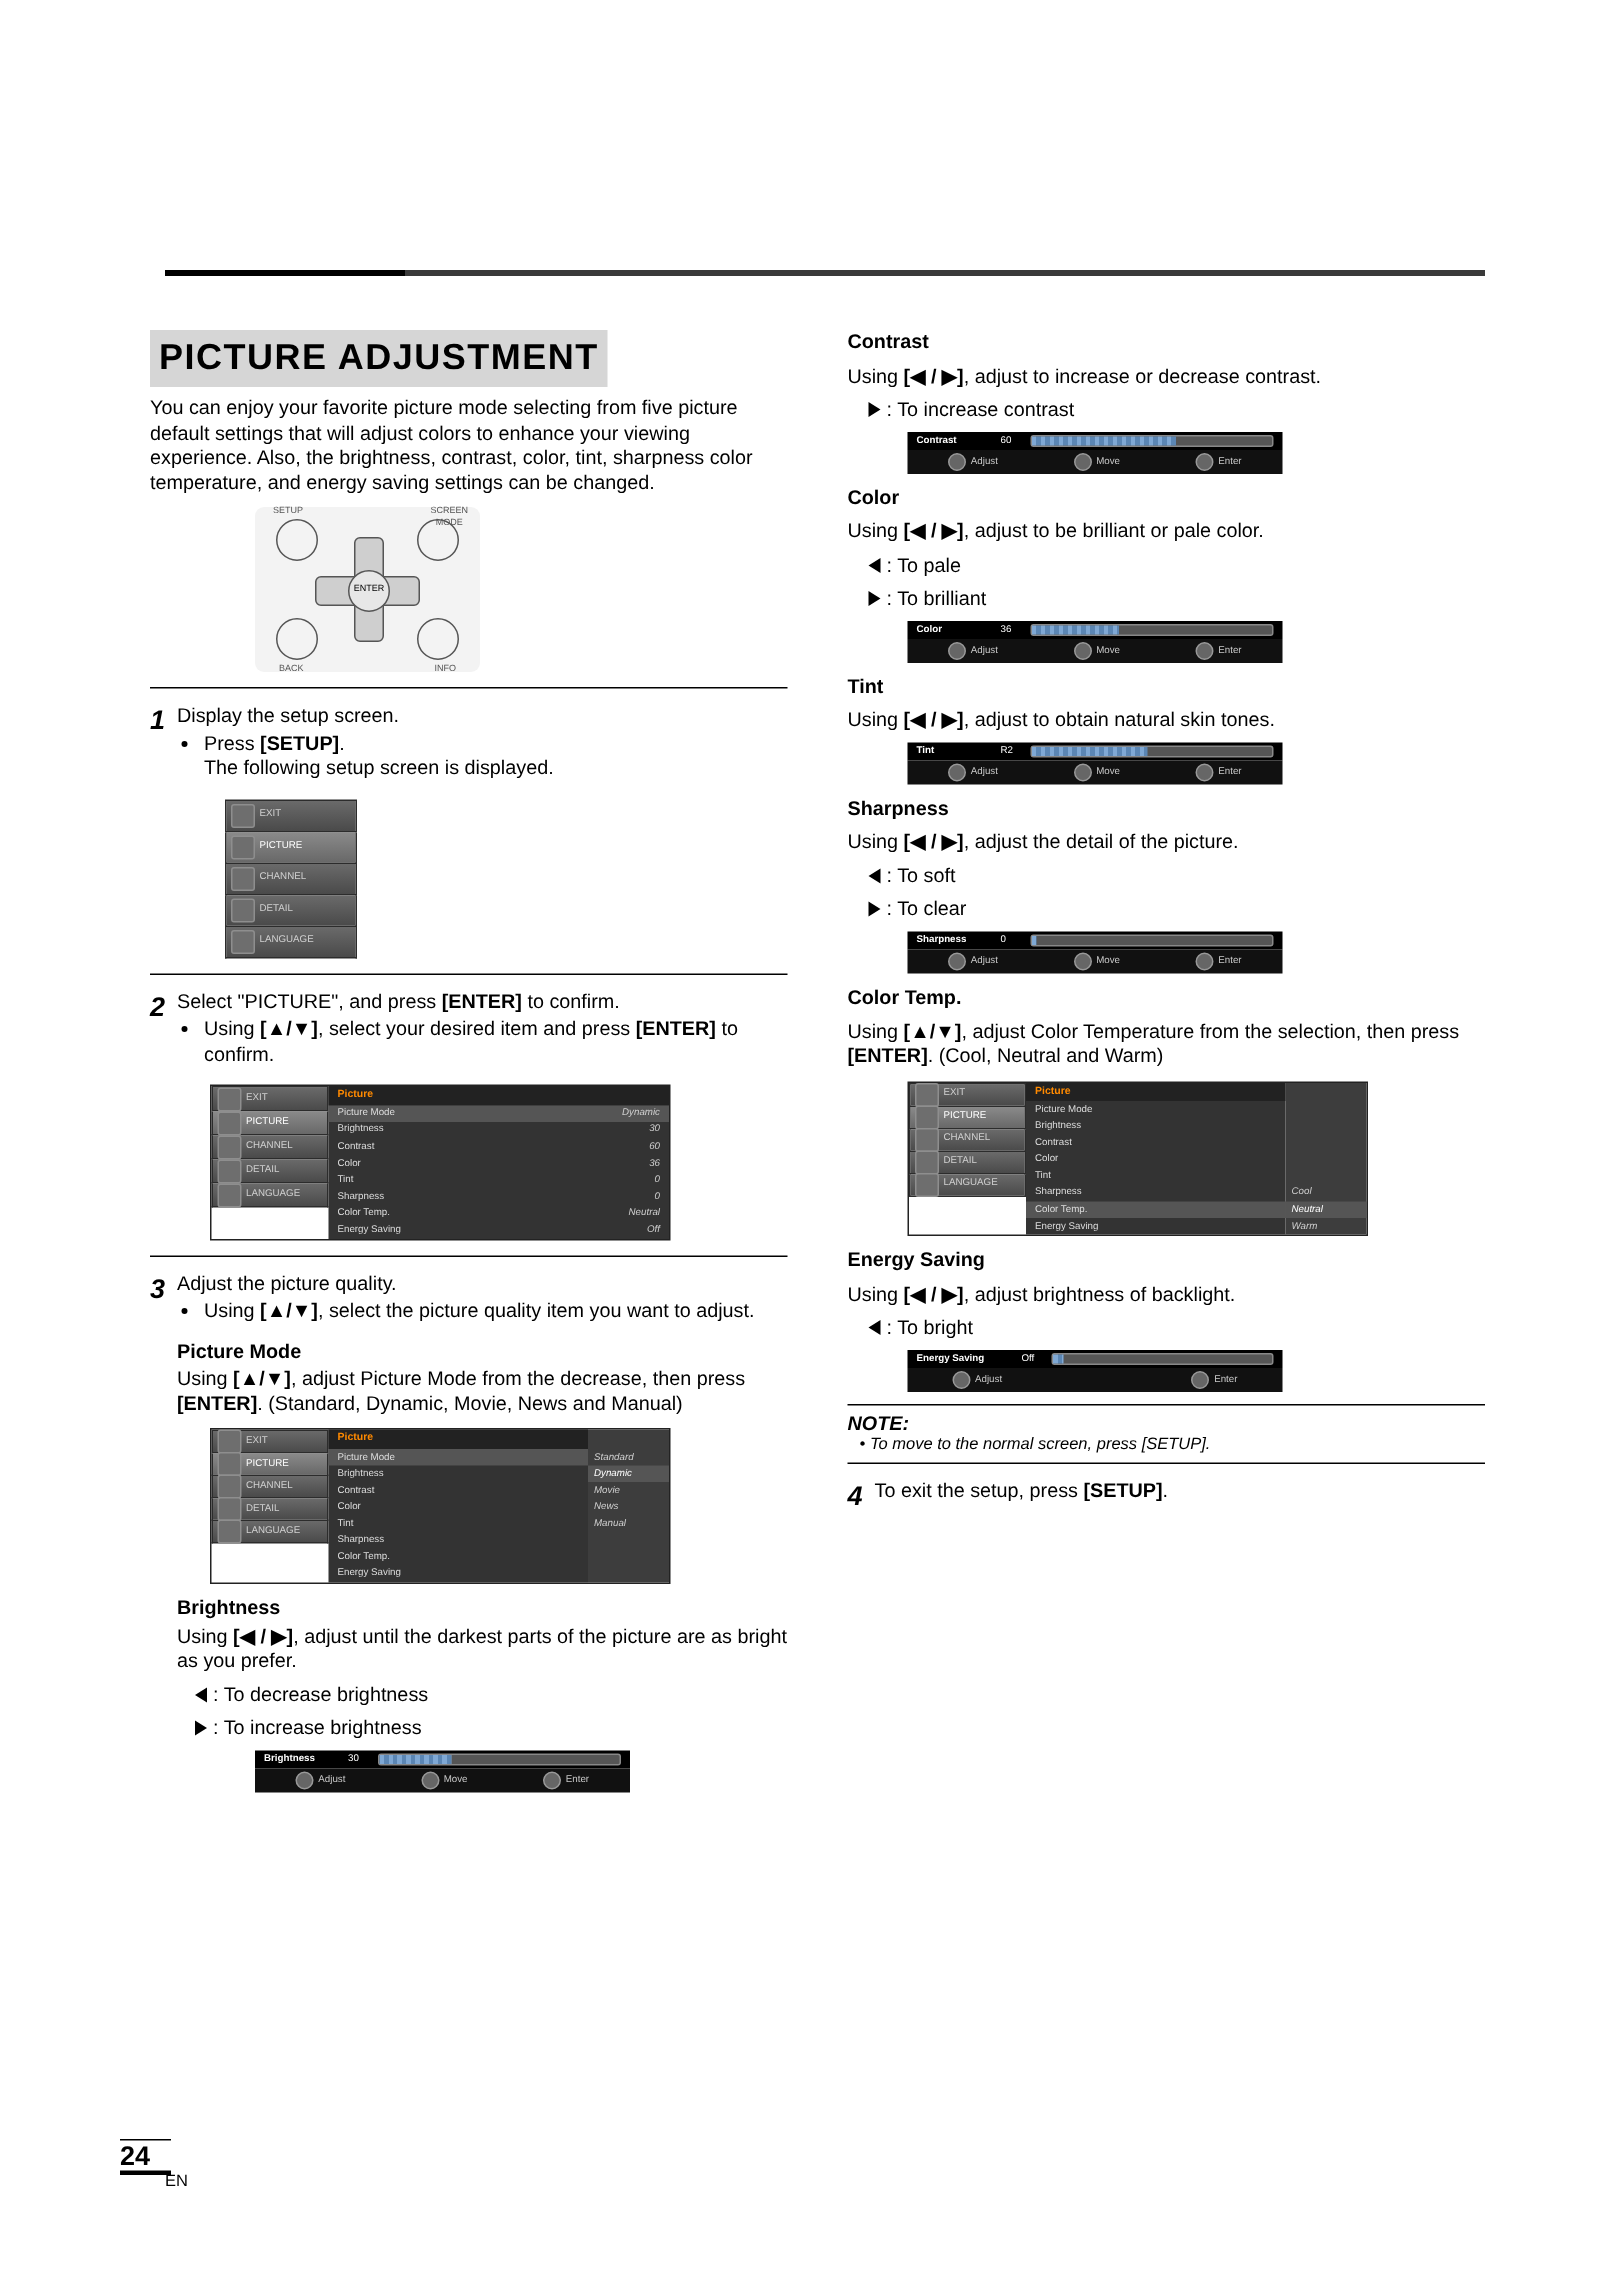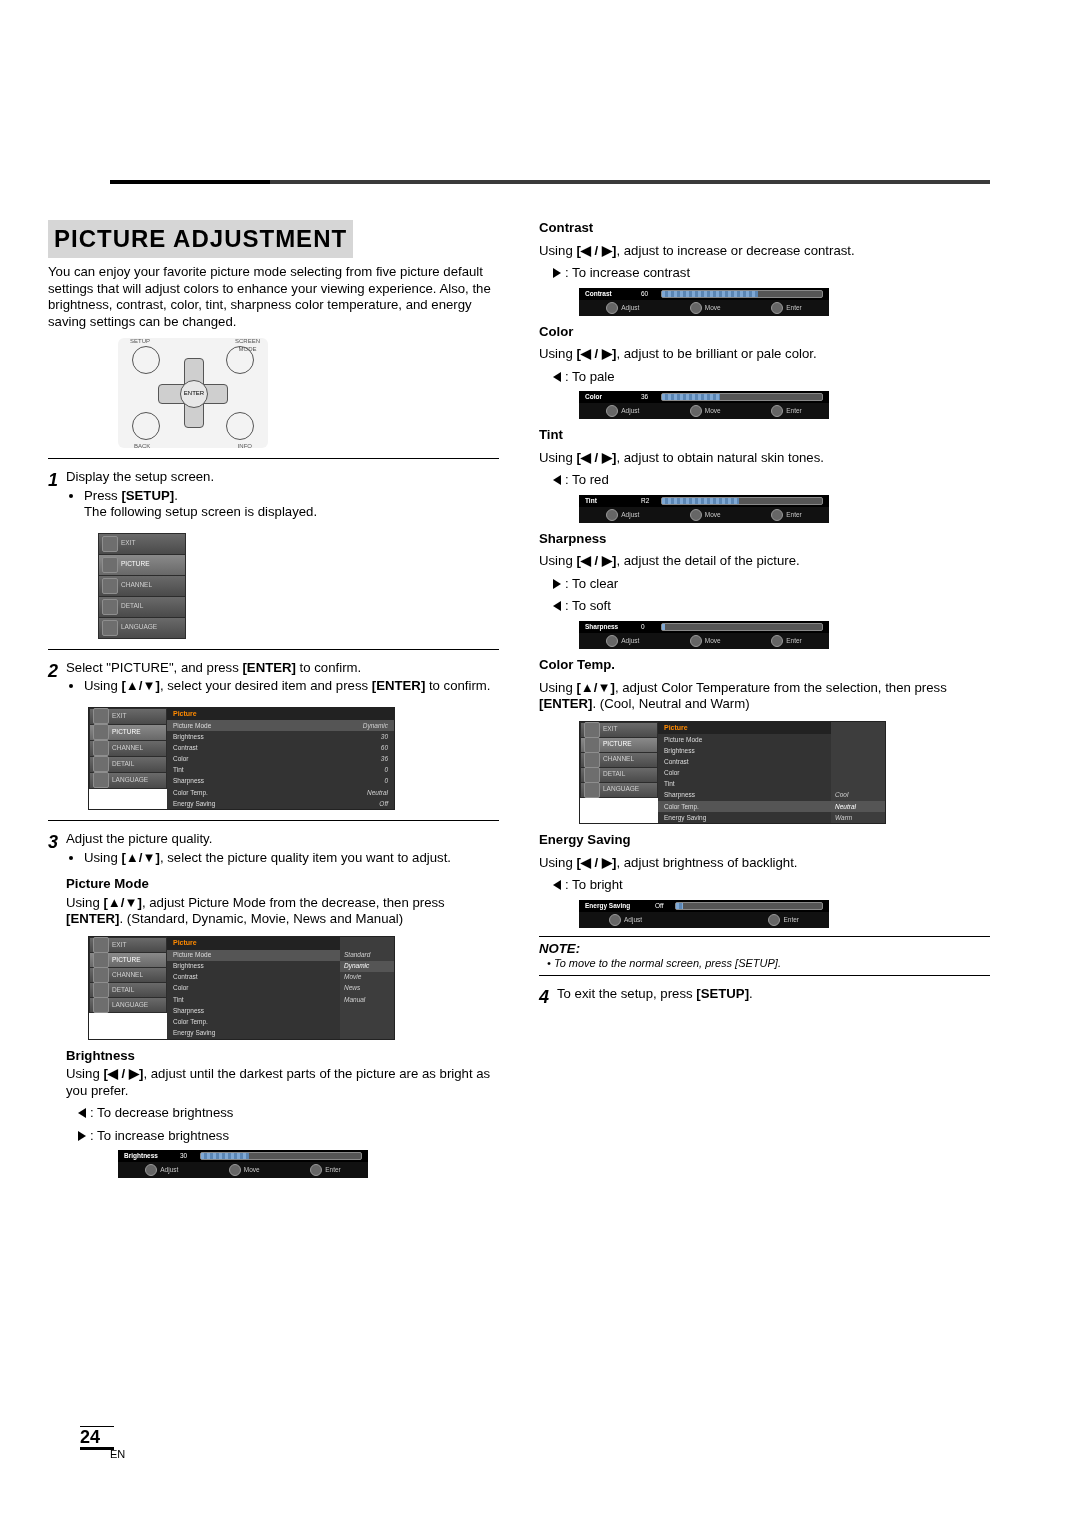--- a/index.html
+++ b/index.html
@@ -1,16 +1,16 @@
 <!DOCTYPE html>
 <html><head>
 <meta charset="utf-8">
 <style>
   html,body{margin:0;padding:0;background:#fff;font-family:Arial,Helvetica,sans-serif;color:#000;font-size:13.2px;line-height:1.25}
-  .page{width:1080px;height:1488px;position:relative;box-sizing:border-box;padding:180px 90px 40px 48px}
+  .page{width:1080px;height:1488px;position:relative;box-sizing:border-box;padding:180px 90px 40px 100px}
   .topbar{position:absolute;left:110px;right:90px;top:180px;height:4px;background:#3a3a3a}
   .topbar::before{content:"";position:absolute;left:0;top:0;width:160px;height:4px;background:#000}
   .cols{display:flex;gap:40px;margin-top:40px}
   .col{flex:1;min-width:0}
   h1{font-size:24px;font-weight:bold;letter-spacing:1px;margin:0 0 6px 0;background:#d6d6d6;padding:4px 6px;display:inline-block}
   p{margin:0 0 6px 0}
   .b{font-weight:bold}
   .step{display:flex;margin:10px 0 4px 0}
   .stepnum{font-weight:bold;font-style:italic;font-size:18px;width:18px;flex:none}
   .stepbody{flex:1}
@@ -355,20 +355,21 @@
           <span class="hint">
               <span class="hbtn"></span>
               <span>Enter</span>
             </span>
         </div>
       </div>
 
       <p class="b">Color</p>
       <p><span>Using </span><span class="b">[◀ / ▶]</span><span>, adjust to be brilliant or pale color.</span></p>
       <p class="arrowline" style="margin-left:14px"><span class="tri l"></span><span>: To pale</span></p>
+      <p class="arrowline" style="margin-left:14px"><span class="tri r"></span><span>: To brilliant</span></p>
       <div class="slider">
         <div class="top">
             <span class="name">Color</span>
             <span class="num">36</span>
             <span class="track">
               <span class="fill" style="width:36%"></span>
             </span>
           </div>
         <div class="bot">
           <span class="hint">
@@ -381,21 +382,20 @@
             </span>
           <span class="hint">
               <span class="hbtn"></span>
               <span>Enter</span>
             </span>
         </div>
       </div>
 
       <p class="b">Tint</p>
       <p><span>Using </span><span class="b">[◀ / ▶]</span><span>, adjust to obtain natural skin tones.</span></p>
-      <p class="arrowline" style="margin-left:14px"><span class="tri l"></span><span>: To red</span></p>
       <div class="slider">
         <div class="top">
             <span class="name">Tint</span>
             <span class="num">R2</span>
             <span class="track">
               <span class="fill" style="width:48%"></span>
             </span>
           </div>
         <div class="bot">
           <span class="hint">
@@ -408,22 +408,22 @@
             </span>
           <span class="hint">
               <span class="hbtn"></span>
               <span>Enter</span>
             </span>
         </div>
       </div>
 
       <p class="b">Sharpness</p>
       <p><span>Using </span><span class="b">[◀ / ▶]</span><span>, adjust the detail of the picture.</span></p>
+      <p class="arrowline" style="margin-left:14px"><span class="tri l"></span><span>: To soft</span></p>
       <p class="arrowline" style="margin-left:14px"><span class="tri r"></span><span>: To clear</span></p>
-      <p class="arrowline" style="margin-left:14px"><span class="tri l"></span><span>: To soft</span></p>
       <div class="slider">
         <div class="top">
             <span class="name">Sharpness</span>
             <span class="num">0</span>
             <span class="track">
               <span class="fill" style="width:2%"></span>
             </span>
           </div>
         <div class="bot">
           <span class="hint">

